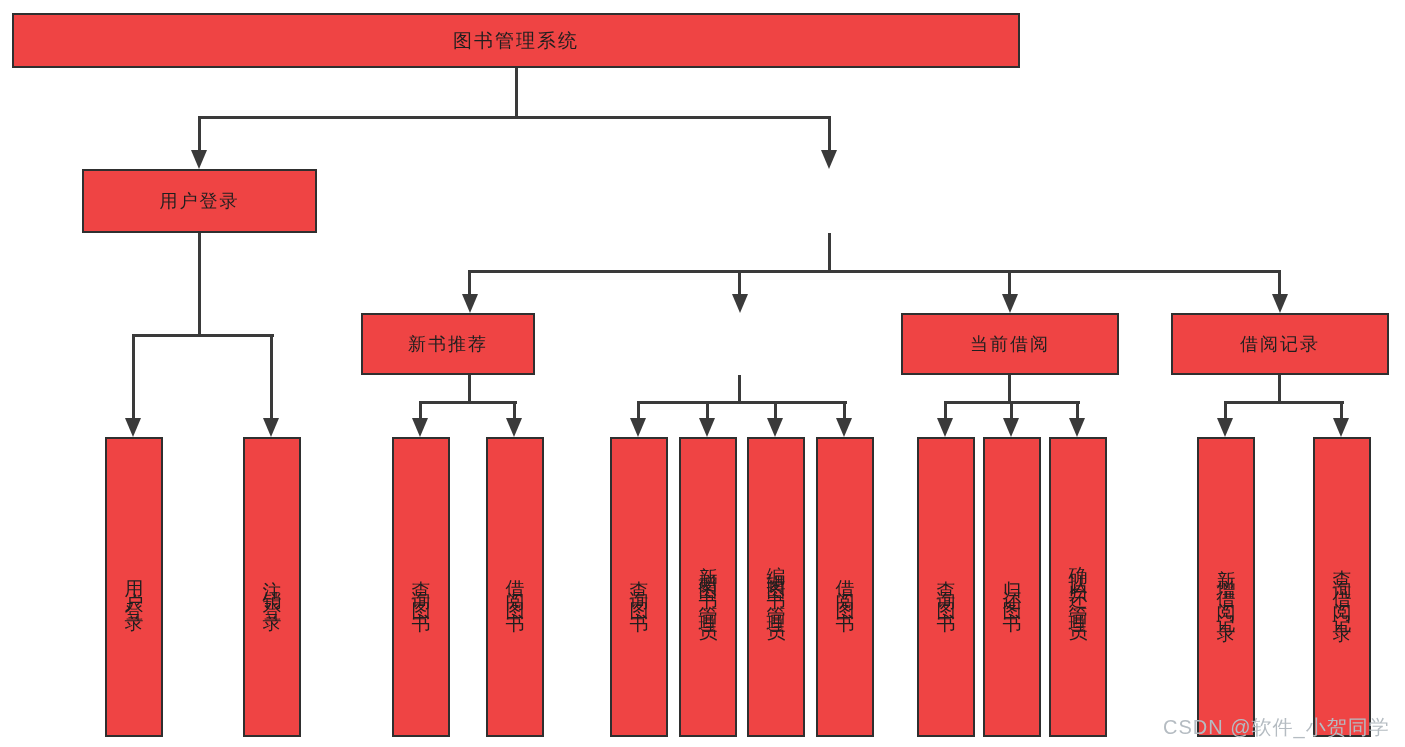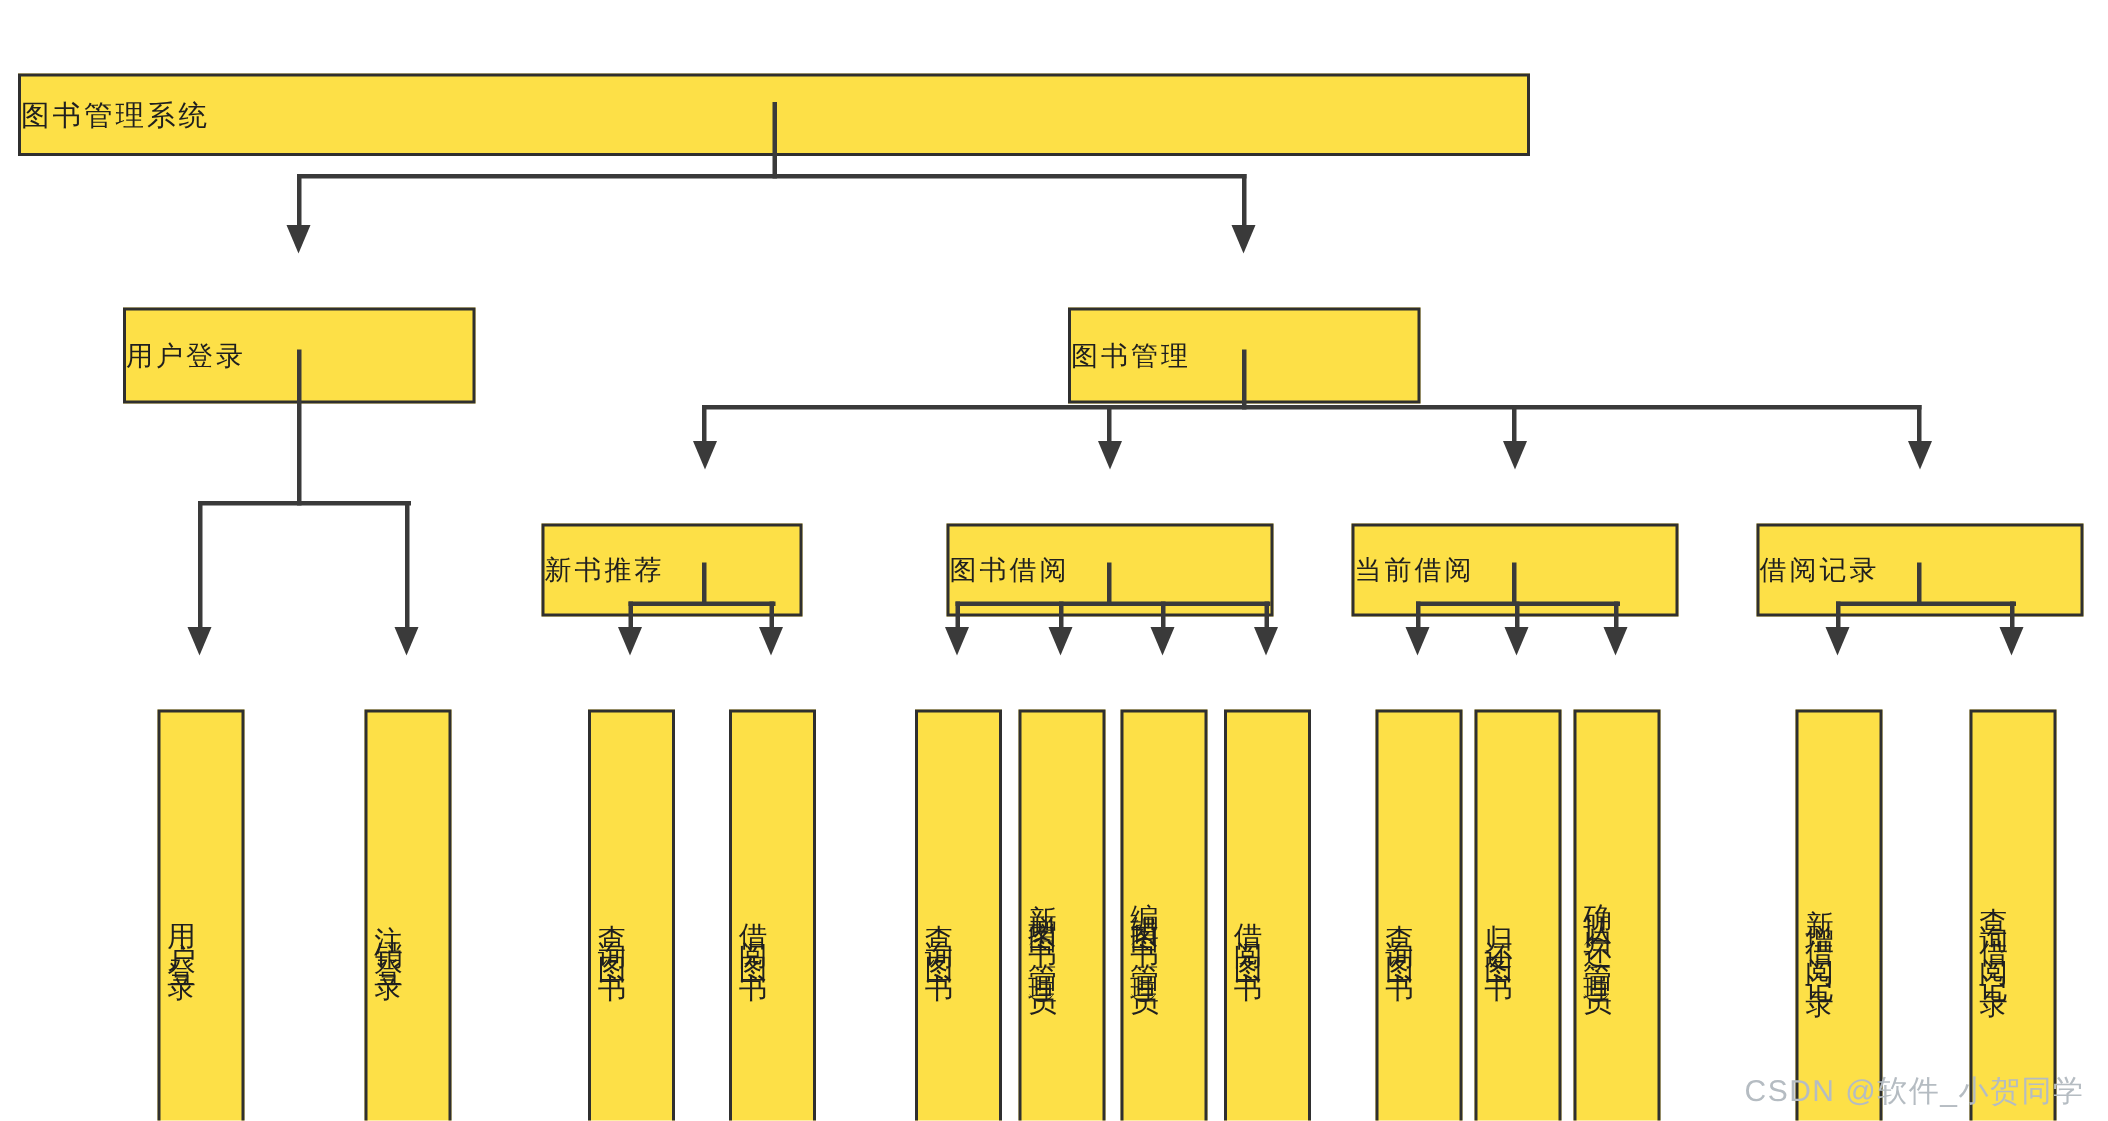--- a/index.html
+++ b/index.html
@@ -14,22 +14,22 @@
   .canvas{
     position:relative;
     width:1405px;height:747px;
     background:var(--bg);
     overflow:hidden;
   }
   .box{
     position:absolute;
     box-sizing:border-box;
     border:2px solid var(--box-border);
-    background:#fde047;
-    display:flex;align-items:center;justify-content:flex-start;margin-top:36px;
+    background:#ef4444;
+    display:flex;align-items:center;justify-content:center;
   }
   .hl{
     font-size:18px;color:var(--text);letter-spacing:2px;white-space:nowrap;
   }
   .root .hl{font-size:19px;}
   .vl{
     writing-mode:vertical-rl;
     text-orientation:mixed;
     font-size:19px;color:var(--text);
     letter-spacing:11px;
@@ -60,23 +60,20 @@
   <div class="ln" style="left:515px;top:68px;width:3px;height:51px;"></div>
   <div class="ln" style="left:198px;top:116px;width:633px;height:3px;"></div>
   <div class="ln" style="left:198px;top:116px;width:3px;height:36px;"></div>
   <div class="ar" style="left:191px;top:150px;"></div>
   <div class="ln" style="left:828px;top:116px;width:3px;height:36px;"></div>
   <div class="ar" style="left:821px;top:150px;"></div>
 
   <div class="box" style="left:82px;top:169px;width:235px;height:64px;">
     <span class="hl">用户登录</span>
   </div>
-  <div class="box" style="left:712px;top:169px;width:235px;height:64px;">
-    <span class="hl">图书管理</span>
-  </div>
 
   <div class="ln" style="left:198px;top:233px;width:3px;height:104px;"></div>
   <div class="ln" style="left:132px;top:334px;width:142px;height:3px;"></div>
   <div class="ln" style="left:132px;top:334px;width:3px;height:86px;"></div>
   <div class="ar" style="left:125px;top:418px;"></div>
   <div class="ln" style="left:270px;top:334px;width:3px;height:86px;"></div>
   <div class="ar" style="left:263px;top:418px;"></div>
 
   <div class="ln" style="left:828px;top:233px;width:3px;height:40px;"></div>
   <div class="ln" style="left:468px;top:270px;width:813px;height:3px;"></div>
@@ -84,23 +81,20 @@
   <div class="ar" style="left:462px;top:294px;"></div>
   <div class="ln" style="left:738px;top:270px;width:3px;height:27px;"></div>
   <div class="ar" style="left:732px;top:294px;"></div>
   <div class="ln" style="left:1008px;top:270px;width:3px;height:27px;"></div>
   <div class="ar" style="left:1002px;top:294px;"></div>
   <div class="ln" style="left:1278px;top:270px;width:3px;height:27px;"></div>
   <div class="ar" style="left:1272px;top:294px;"></div>
 
   <div class="box" style="left:361px;top:313px;width:174px;height:62px;">
     <span class="hl">新书推荐</span>
-  </div>
-  <div class="box" style="left:631px;top:313px;width:218px;height:62px;">
-    <span class="hl">图书借阅</span>
   </div>
   <div class="box" style="left:1171px;top:313px;width:218px;height:62px;">
     <span class="hl">借阅记录</span>
   </div>
   <div class="box" style="left:901px;top:313px;width:218px;height:62px;">
     <span class="hl">当前借阅</span>
   </div>
 
   <div class="ln" style="left:468px;top:375px;width:3px;height:29px;"></div>
   <div class="ln" style="left:419px;top:401px;width:98px;height:3px;"></div>

